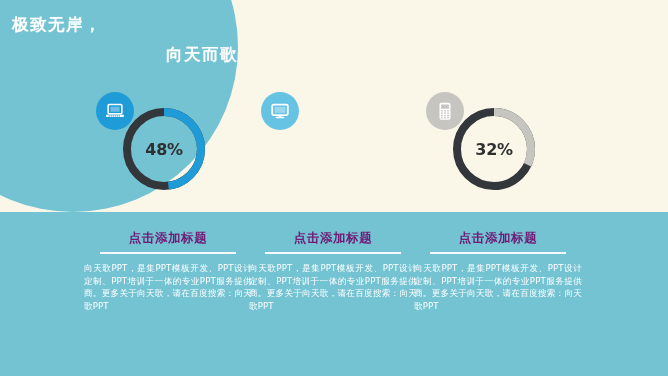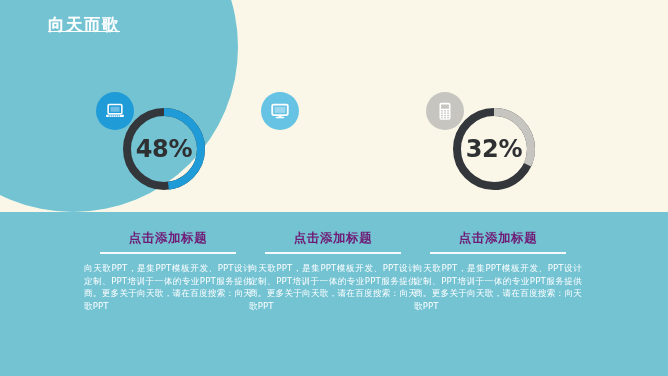--- a/index.html
+++ b/index.html
@@ -41,21 +41,21 @@
     top: 10px;
     width: 230px;
     color: #ffffff;
     font-weight: bold;
     font-size: 16.5px;
     letter-spacing: 1.5px;
     line-height: 30px;
     text-shadow: 0 0 1px rgba(255,255,255,0.25);
   }
   .hero-line-1 { display: block; text-align: left; padding-left: 4px; }
-  .hero-line-2 { display: block; text-align: left; padding-left: 40px; text-decoration: underline; }
+  .hero-line-2 { display: block; text-align: right; padding-left: 40px; }
 
   
   .donut-row {
     position: absolute;
     left: 0;
     top: 92px;
     width: 668px;
     height: 110px;
   }
   .donut-cell {
@@ -83,21 +83,21 @@
   }
   .donut-value {
     position: absolute;
     left: 0;
     top: 0;
     width: 90px;
     height: 90px;
     display: flex;
     align-items: center;
     justify-content: center;
-    font-size: 24px;
+    font-size: 16px;
     font-weight: bold;
     color: #2f3032;
     letter-spacing: -0.3px;
   }
 
   
   .badge {
     position: absolute;
     left: 18px;
     top: 0px;
@@ -163,20 +163,21 @@
     text-justify: inter-ideograph;
   }
 </style>
 </head>
 <body>
 
 <div id="slide" style="background: rgb(250, 247, 233);">
 
   <div class="hero-blob" style="background: rgb(115, 195, 211);"></div>
   <div class="hero-text">
+    <span class="hero-line-1">极致无岸，</span>
     <span class="hero-line-2">向天而歌</span>
   </div>
 
   <div class="donut-row">
 
     <div class="donut-cell c0">
       <div class="donut">
         <svg viewBox="0 0 90 90">
           <circle class="ring-track" cx="45" cy="45" r="37" fill="none" stroke-width="8" stroke="#33363a"></circle>
           <circle class="ring-arc" cx="45" cy="45" r="37" fill="none" stroke-width="8" stroke-linecap="butt" stroke="#1f9bd8" stroke-dasharray="111.58937105550945 120.88848531013525" stroke-dashoffset="0"></circle>

